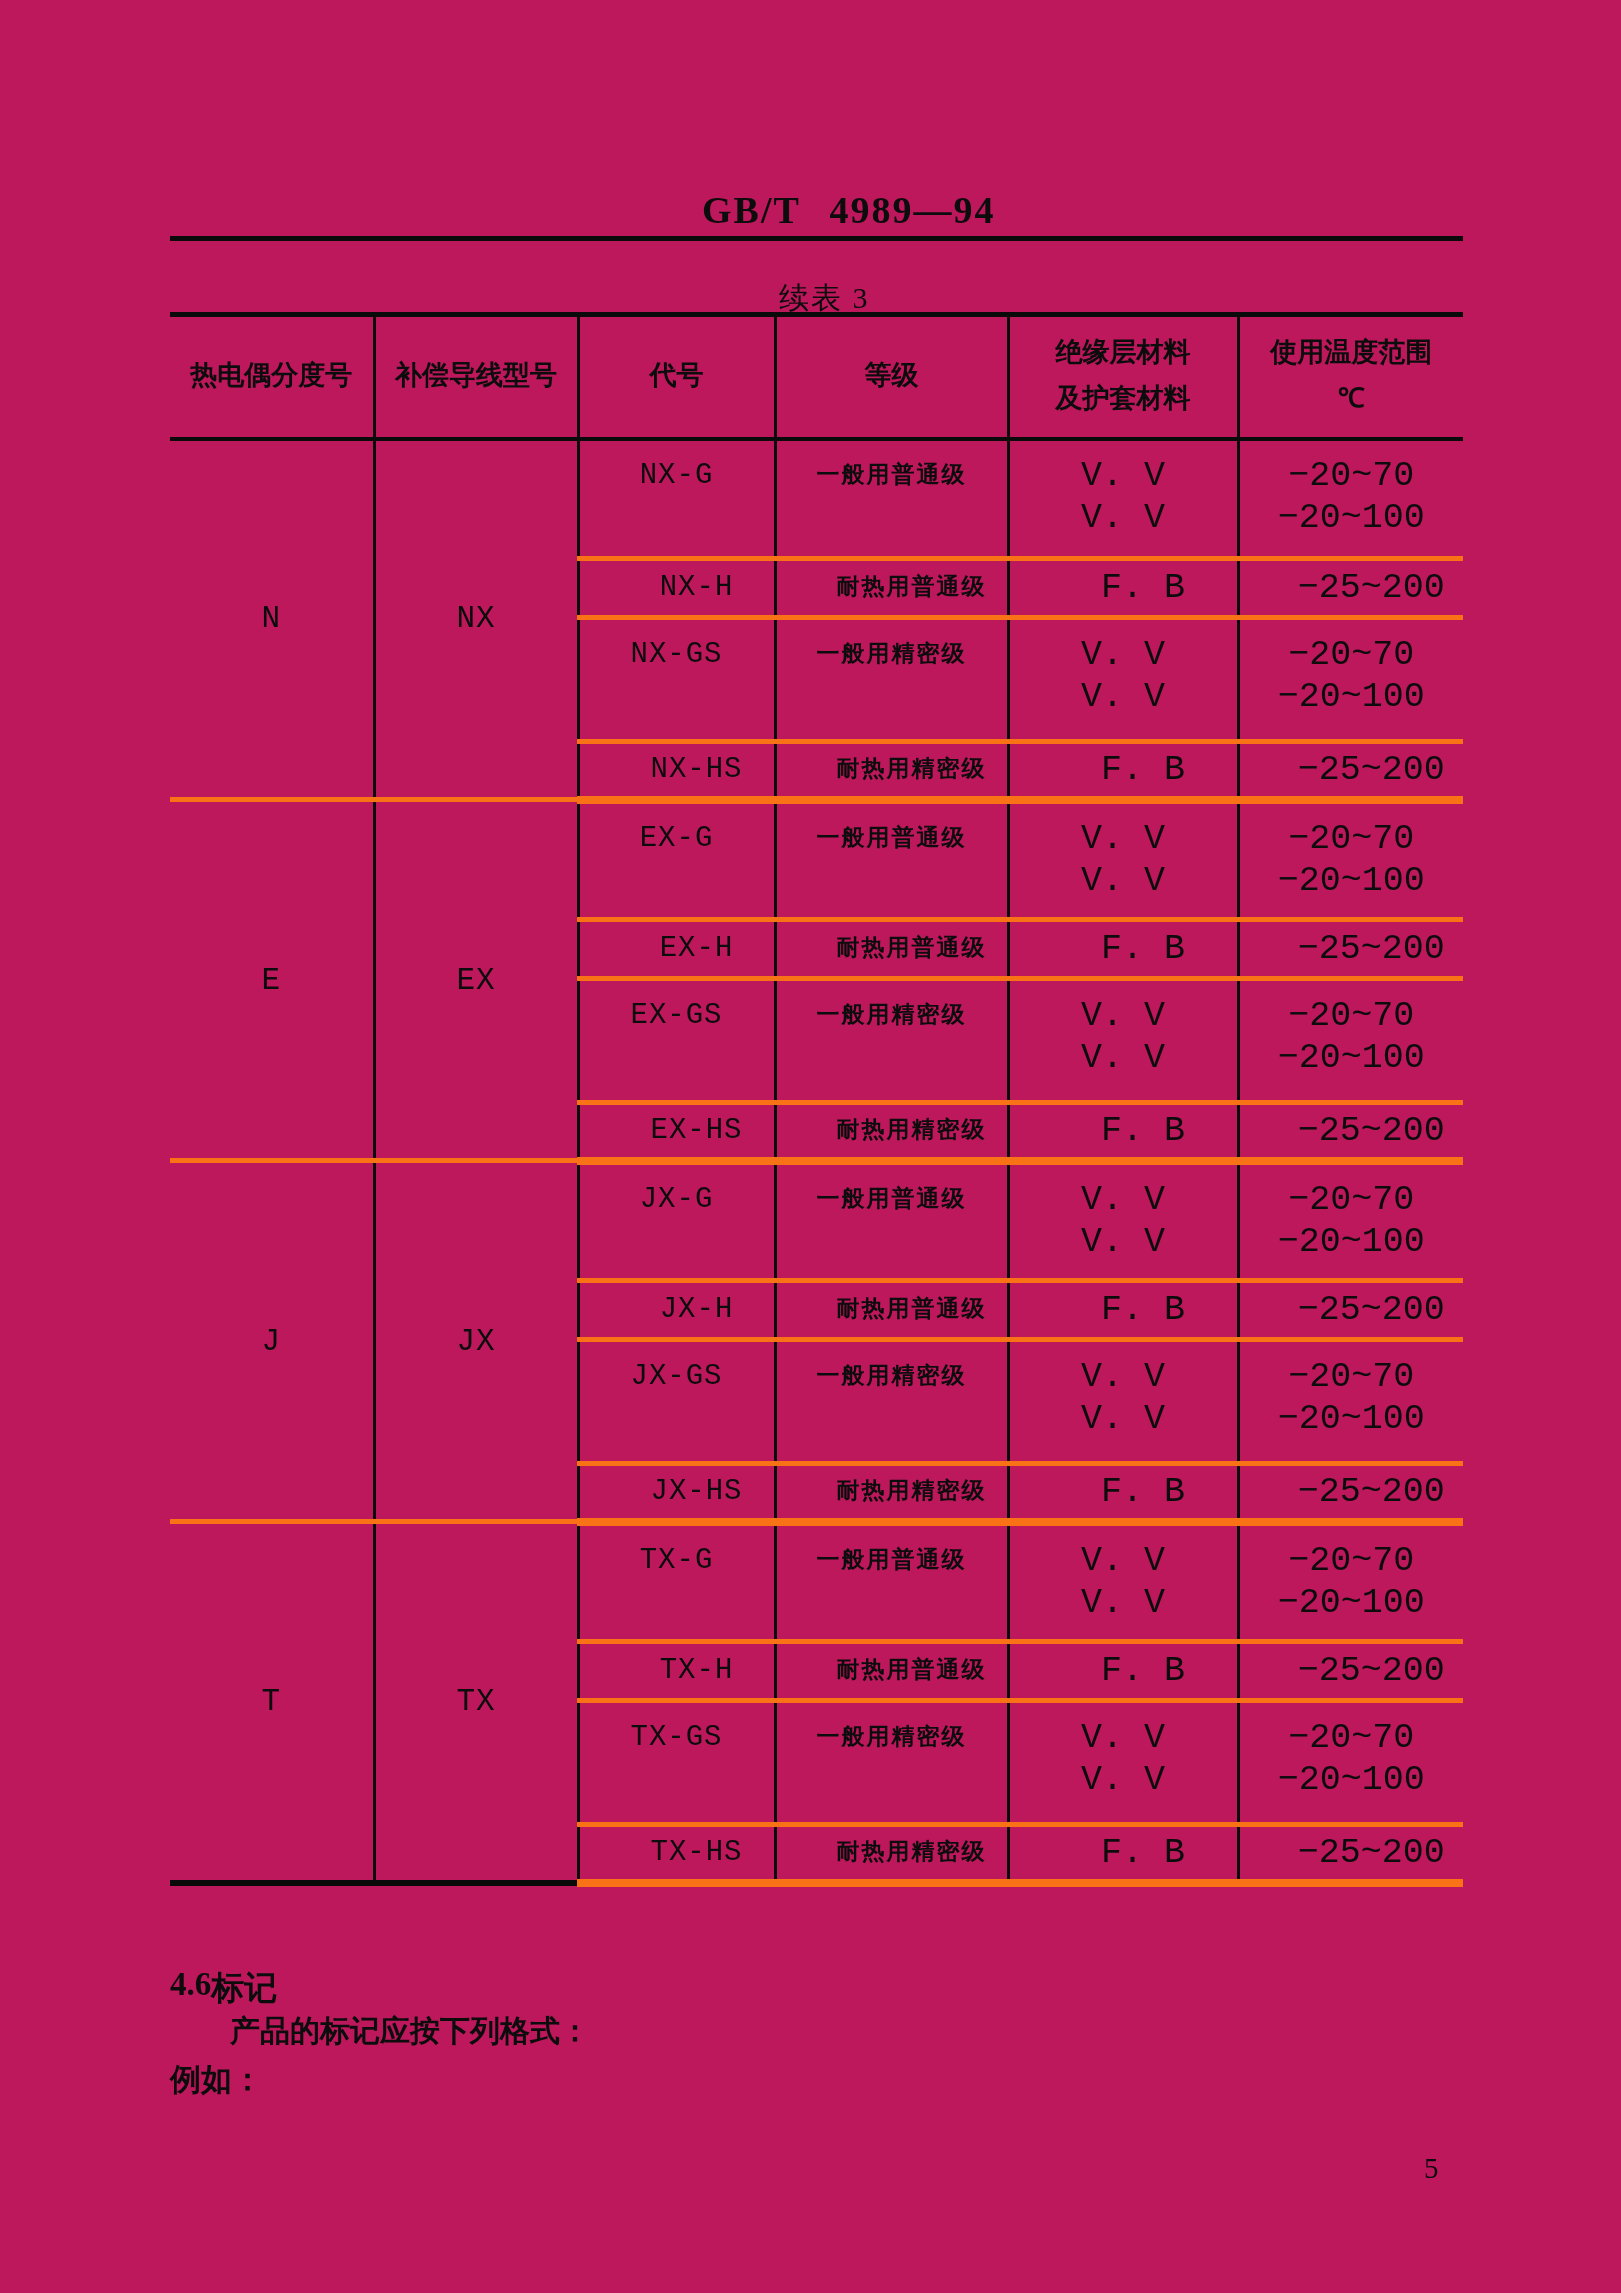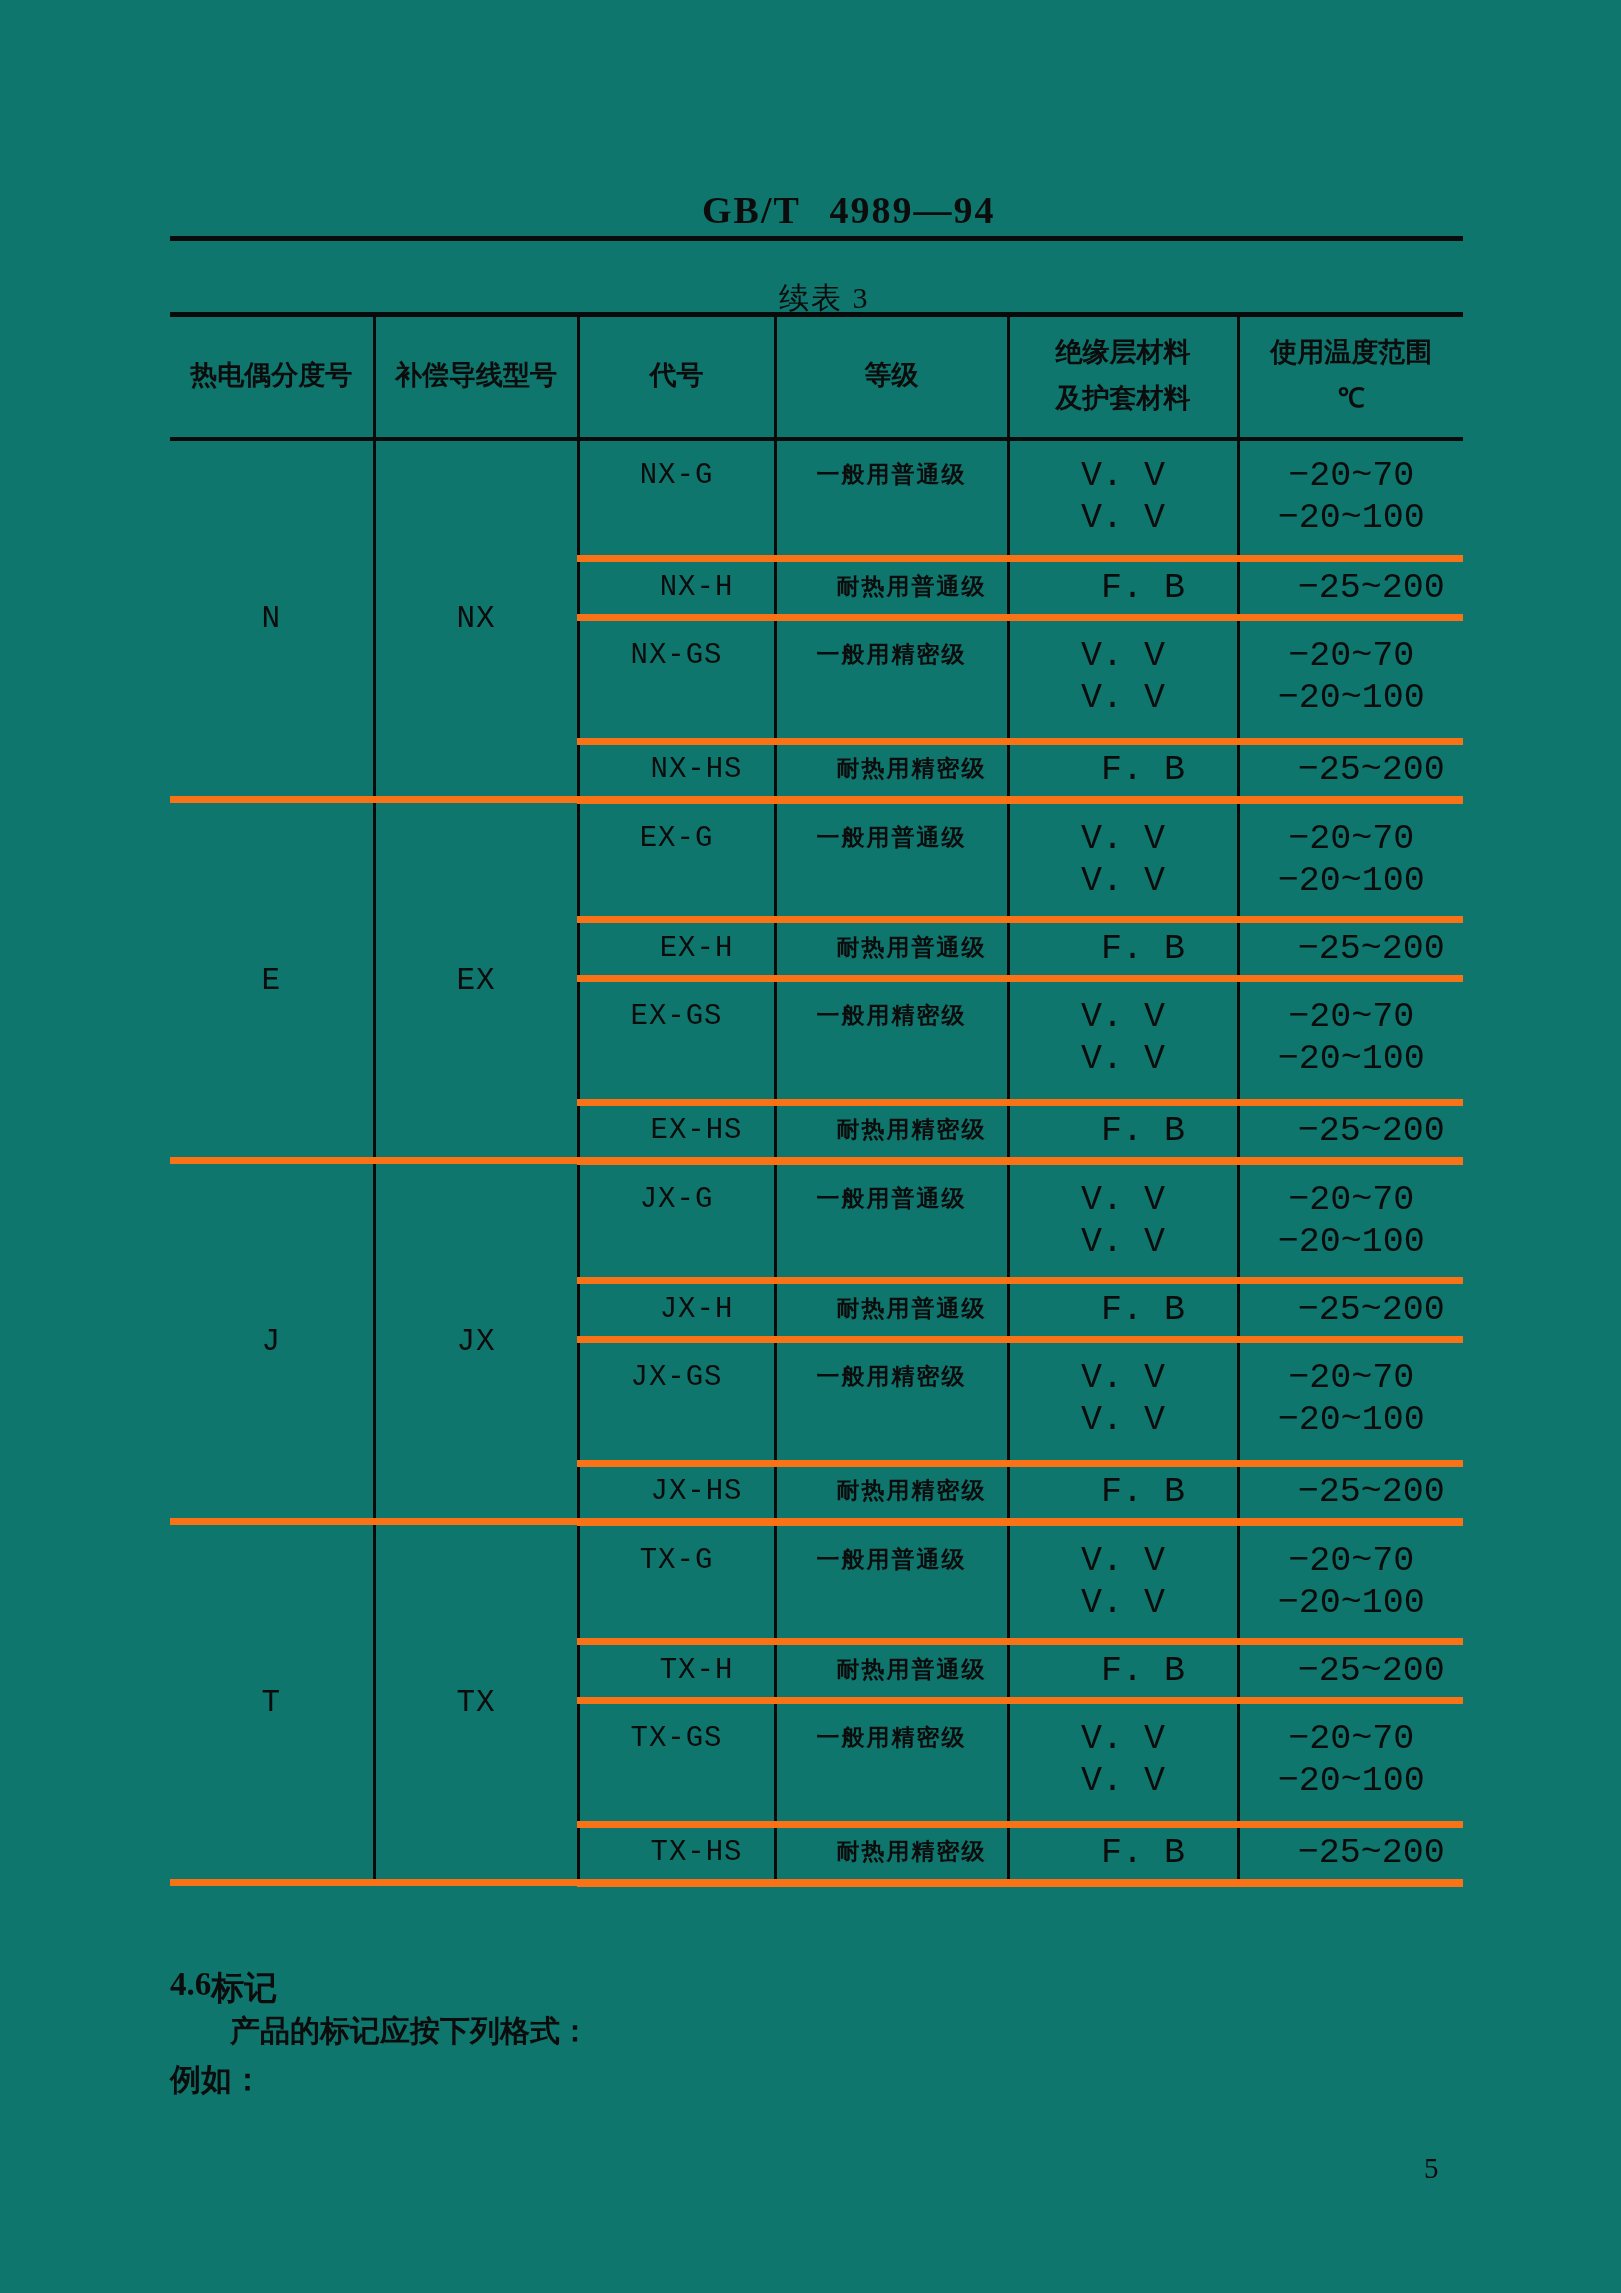--- a/index.html
+++ b/index.html
@@ -9,21 +9,21 @@
     width: 1621px;
     height: 2293px;
     overflow: hidden;
     font-family: "Liberation Serif", "DejaVu Serif", serif;
     color: #0c0c0c;
   }
   #page {
     position: relative;
     width: 1621px;
     height: 2293px;
-    background: #0f766e;
+    background: #be185d;
   }
   .doc-code {
     position: absolute;
     left: 702px;
     top: 188px;
     font-size: 38px;
     font-weight: bold;
     letter-spacing: 2px;
     word-spacing: 18px;
     white-space: nowrap;
@@ -71,21 +71,21 @@
     vertical-align: middle;
   }
   .spec-table th:last-child { border-right: none; }
   .spec-table td { border-right: 3px solid #0a0a0a; }
   .spec-table td:last-child { border-right: none; }
   tr.hrow { height: 124px; }
   tr.r-g  { height: 120px; }
   tr.r-h  { height: 59px;  }
   tr.r-gs { height: 124px; }
   tr.r-hs { height: 58px;  }
-  tr.r-g td, tr.r-h td, tr.r-gs td { border-bottom: 7px solid #f97316; }
+  tr.r-g td, tr.r-h td, tr.r-gs td { border-bottom: 5px solid #f97316; }
   tr.r-hs td { border-bottom: 8px solid #f97316; }
   td.glabel {
     border-bottom: 4px solid #0a0a0a;
     font-size: 31px;
     letter-spacing: 1px;
     vertical-align: middle;
   }
   td.tall {
     vertical-align: top;
     padding-top: 14px;

